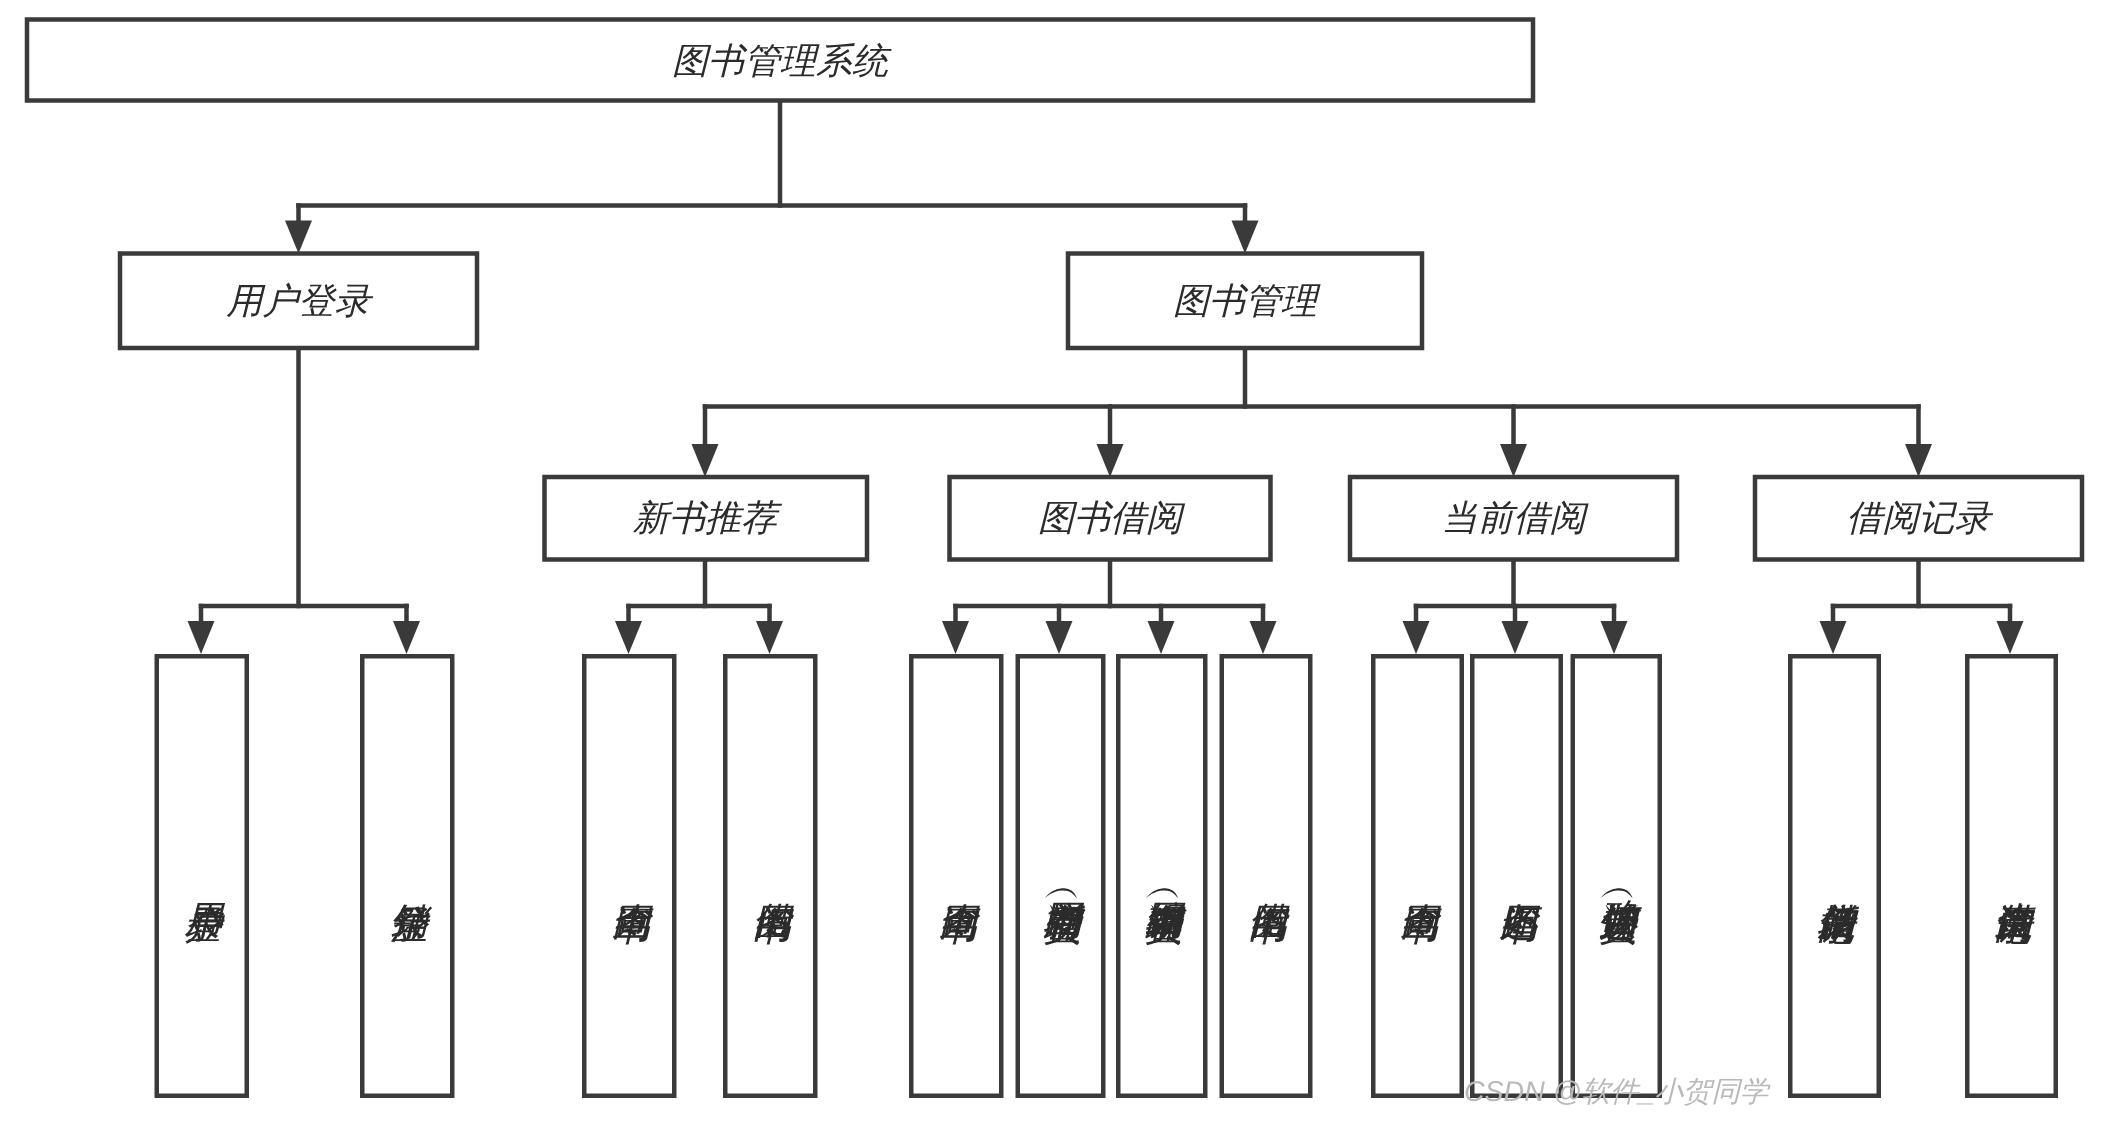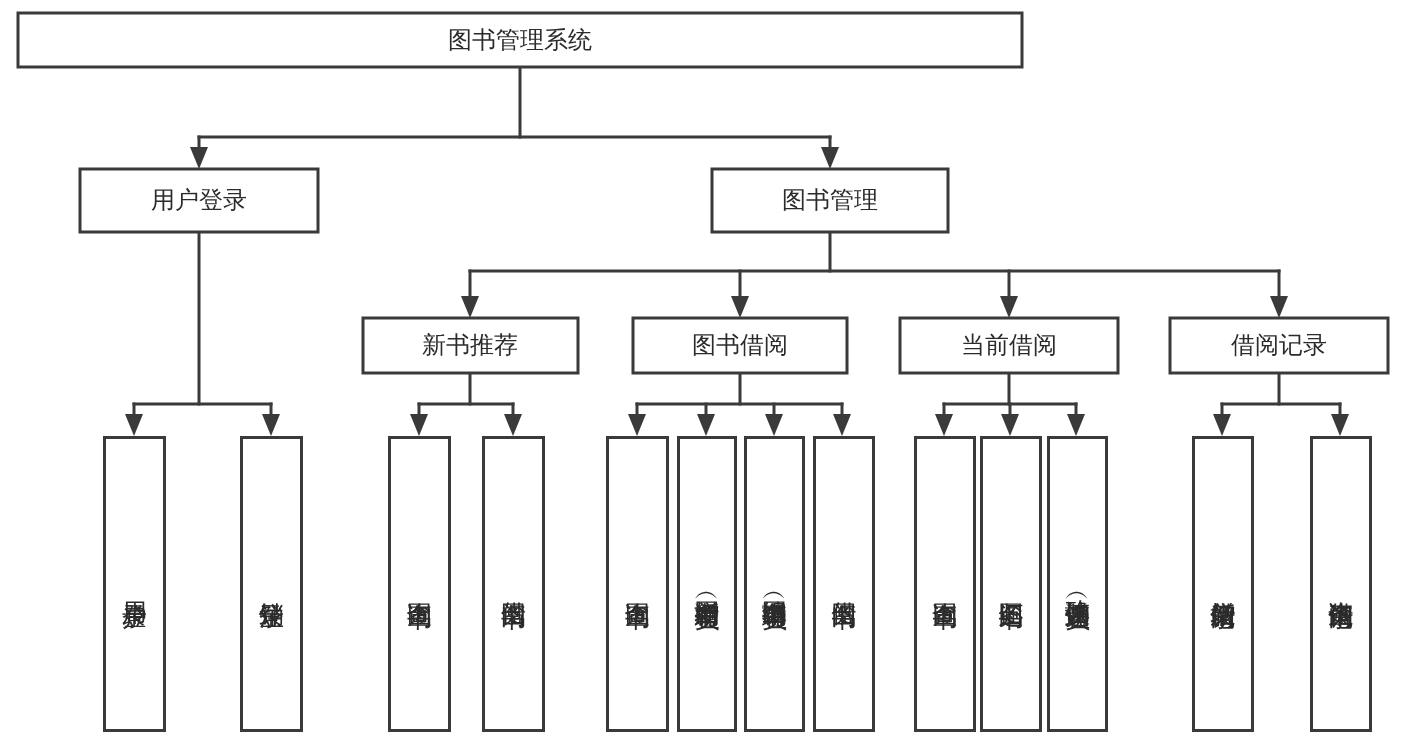--- a/index.html
+++ b/index.html
@@ -1,18 +1,18 @@
 <!DOCTYPE html>
 <html><head>
 <meta charset="utf-8">
 <style>
   html,body{margin:0;padding:0;background:#ffffff;}
   body{width:1405px;height:747px;overflow:hidden;
        font-family:"Liberation Sans","DejaVu Sans",sans-serif;}
-  #stage{position:relative;width:1189px;height:747px;background:#fff;}
+  #stage{position:relative;width:1189px;height:747px;background:#fff;font-style:italic;}
   svg#diagram{position:absolute;left:0;top:0;width:1405px;height:747px;display:block;}
   .node-rect{fill:#ffffff;stroke:#3a3a3a;stroke-width:3;}
   .connector{stroke:#3a3a3a;stroke-width:3;fill:none;stroke-linecap:square;}
   .arrow-head{fill:#3a3a3a;stroke:none;}
   .node-label-h{font-family:"Liberation Sans","DejaVu Sans",sans-serif;
                 font-size:24px;fill:#2b2b2b;text-anchor:middle;dominant-baseline:middle;}
   .leaf-label{font-family:"Liberation Sans","DejaVu Sans",sans-serif;
               font-size:25px;color:#2b2b2b;line-height:1.08em;
               writing-mode:vertical-rl;text-orientation:upright;
               white-space:nowrap;letter-spacing:1px;}
@@ -177,13 +177,14 @@
     <span class="leaf-label">确认归还（管理员）</span>
   </div>
 
   <div class="leaf-box" style="left:1192px;top:436px;width:62px;height:296px;">
     <span class="leaf-label">新增借阅记录</span>
   </div>
   <div class="leaf-box" style="left:1310px;top:436px;width:62px;height:296px;">
     <span class="leaf-label">查询借阅记录</span>
   </div>
 
+  <div class="watermark">CSDN @软件_小贺同学</div>
 </div>
 
 </body></html>

